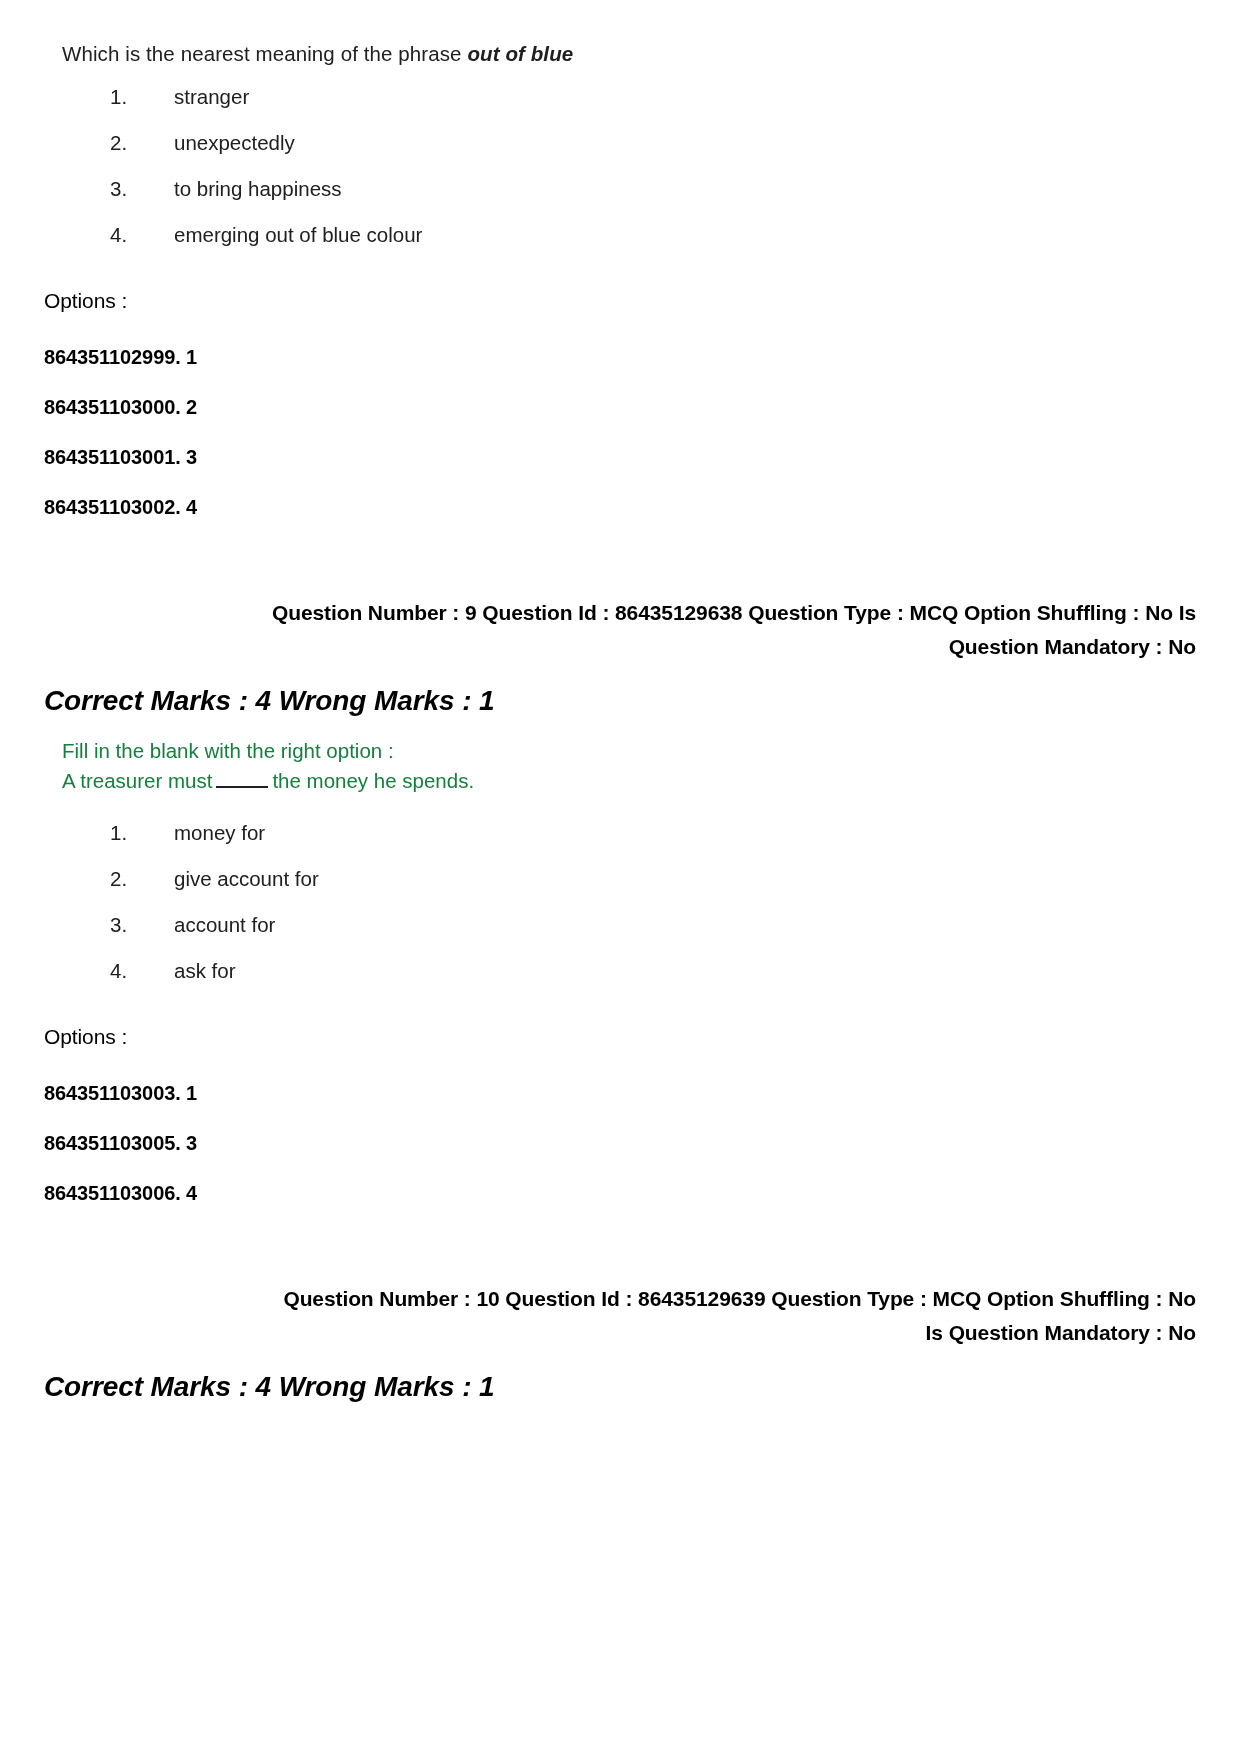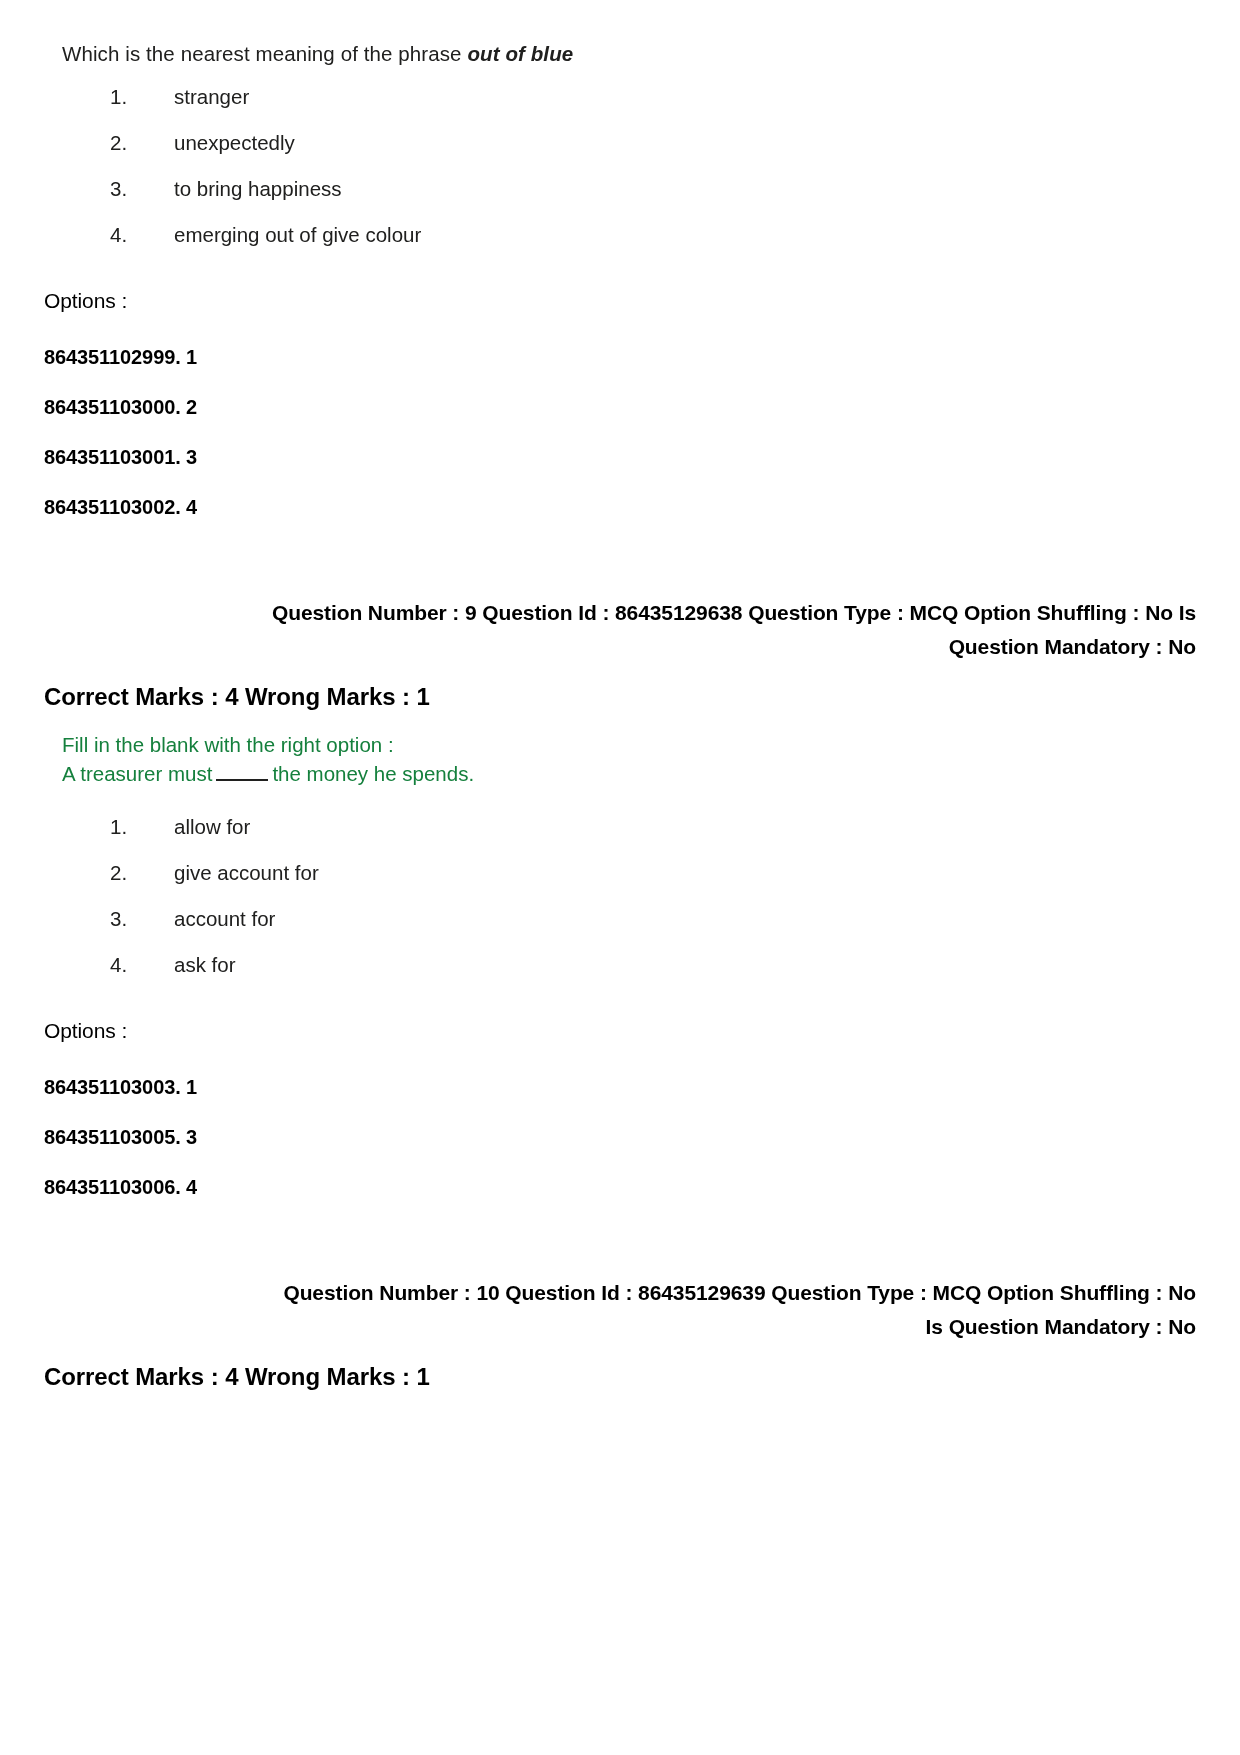--- a/index.html
+++ b/index.html
@@ -77,25 +77,26 @@
 
   
   .meta-heading {
     font-size: 21px;
     font-weight: normal;
     margin: 26px 0 0 0;
     line-height: 1.62;
     letter-spacing: -0.1px;
   }
   .meta-line {
-    font-size: 24px;
+    font-size: 28px;
     font-weight: bold;
     line-height: 1.62;
     margin: 0;
     letter-spacing: -0.1px;
+    font-style: italic;
   }
   .opt-id {
     font-size: 20px;
     line-height: 1.3;
     margin: 0;
     padding: 12px 0 12px 0;
     font-weight: bold;
     letter-spacing: -0.1px;
   }
   .qhead {
@@ -138,21 +139,21 @@
           <li class="opt-row">
             <span class="opt-num">2.</span>
             <span class="opt-text">unexpectedly</span>
           </li>
           <li class="opt-row">
             <span class="opt-num">3.</span>
             <span class="opt-text">to bring happiness</span>
           </li>
           <li class="opt-row">
             <span class="opt-num">4.</span>
-            <span class="opt-text">emerging out of give colour</span>
+            <span class="opt-text">emerging out of blue colour</span>
           </li>
         </ul>
       </div>
 
       <p class="meta-heading">Options :</p>
       <div class="spacer-sm"></div>
       <p class="opt-id">864351102999. 1</p>
       <p class="opt-id">864351103000. 2</p>
       <p class="opt-id">864351103001. 3</p>
       <p class="opt-id">864351103002. 4</p>
@@ -171,21 +172,21 @@
       <div class="q-body">
         <div class="spacer-sm"></div>
         <p class="q-stem-plain">Fill in the blank with the right option :</p>
         <p class="q-stem-plain"><span>A treasurer must</span><span class="blank-underline"></span><span>the money he spends.</span></p>
 
         <div class="spacer-sm"></div>
 
         <ul class="opt-list">
           <li class="opt-row">
             <span class="opt-num">1.</span>
-            <span class="opt-text">allow for</span>
+            <span class="opt-text">money for</span>
           </li>
           <li class="opt-row">
             <span class="opt-num">2.</span>
             <span class="opt-text">give account for</span>
           </li>
           <li class="opt-row">
             <span class="opt-num">3.</span>
             <span class="opt-text">account for</span>
           </li>
           <li class="opt-row">

